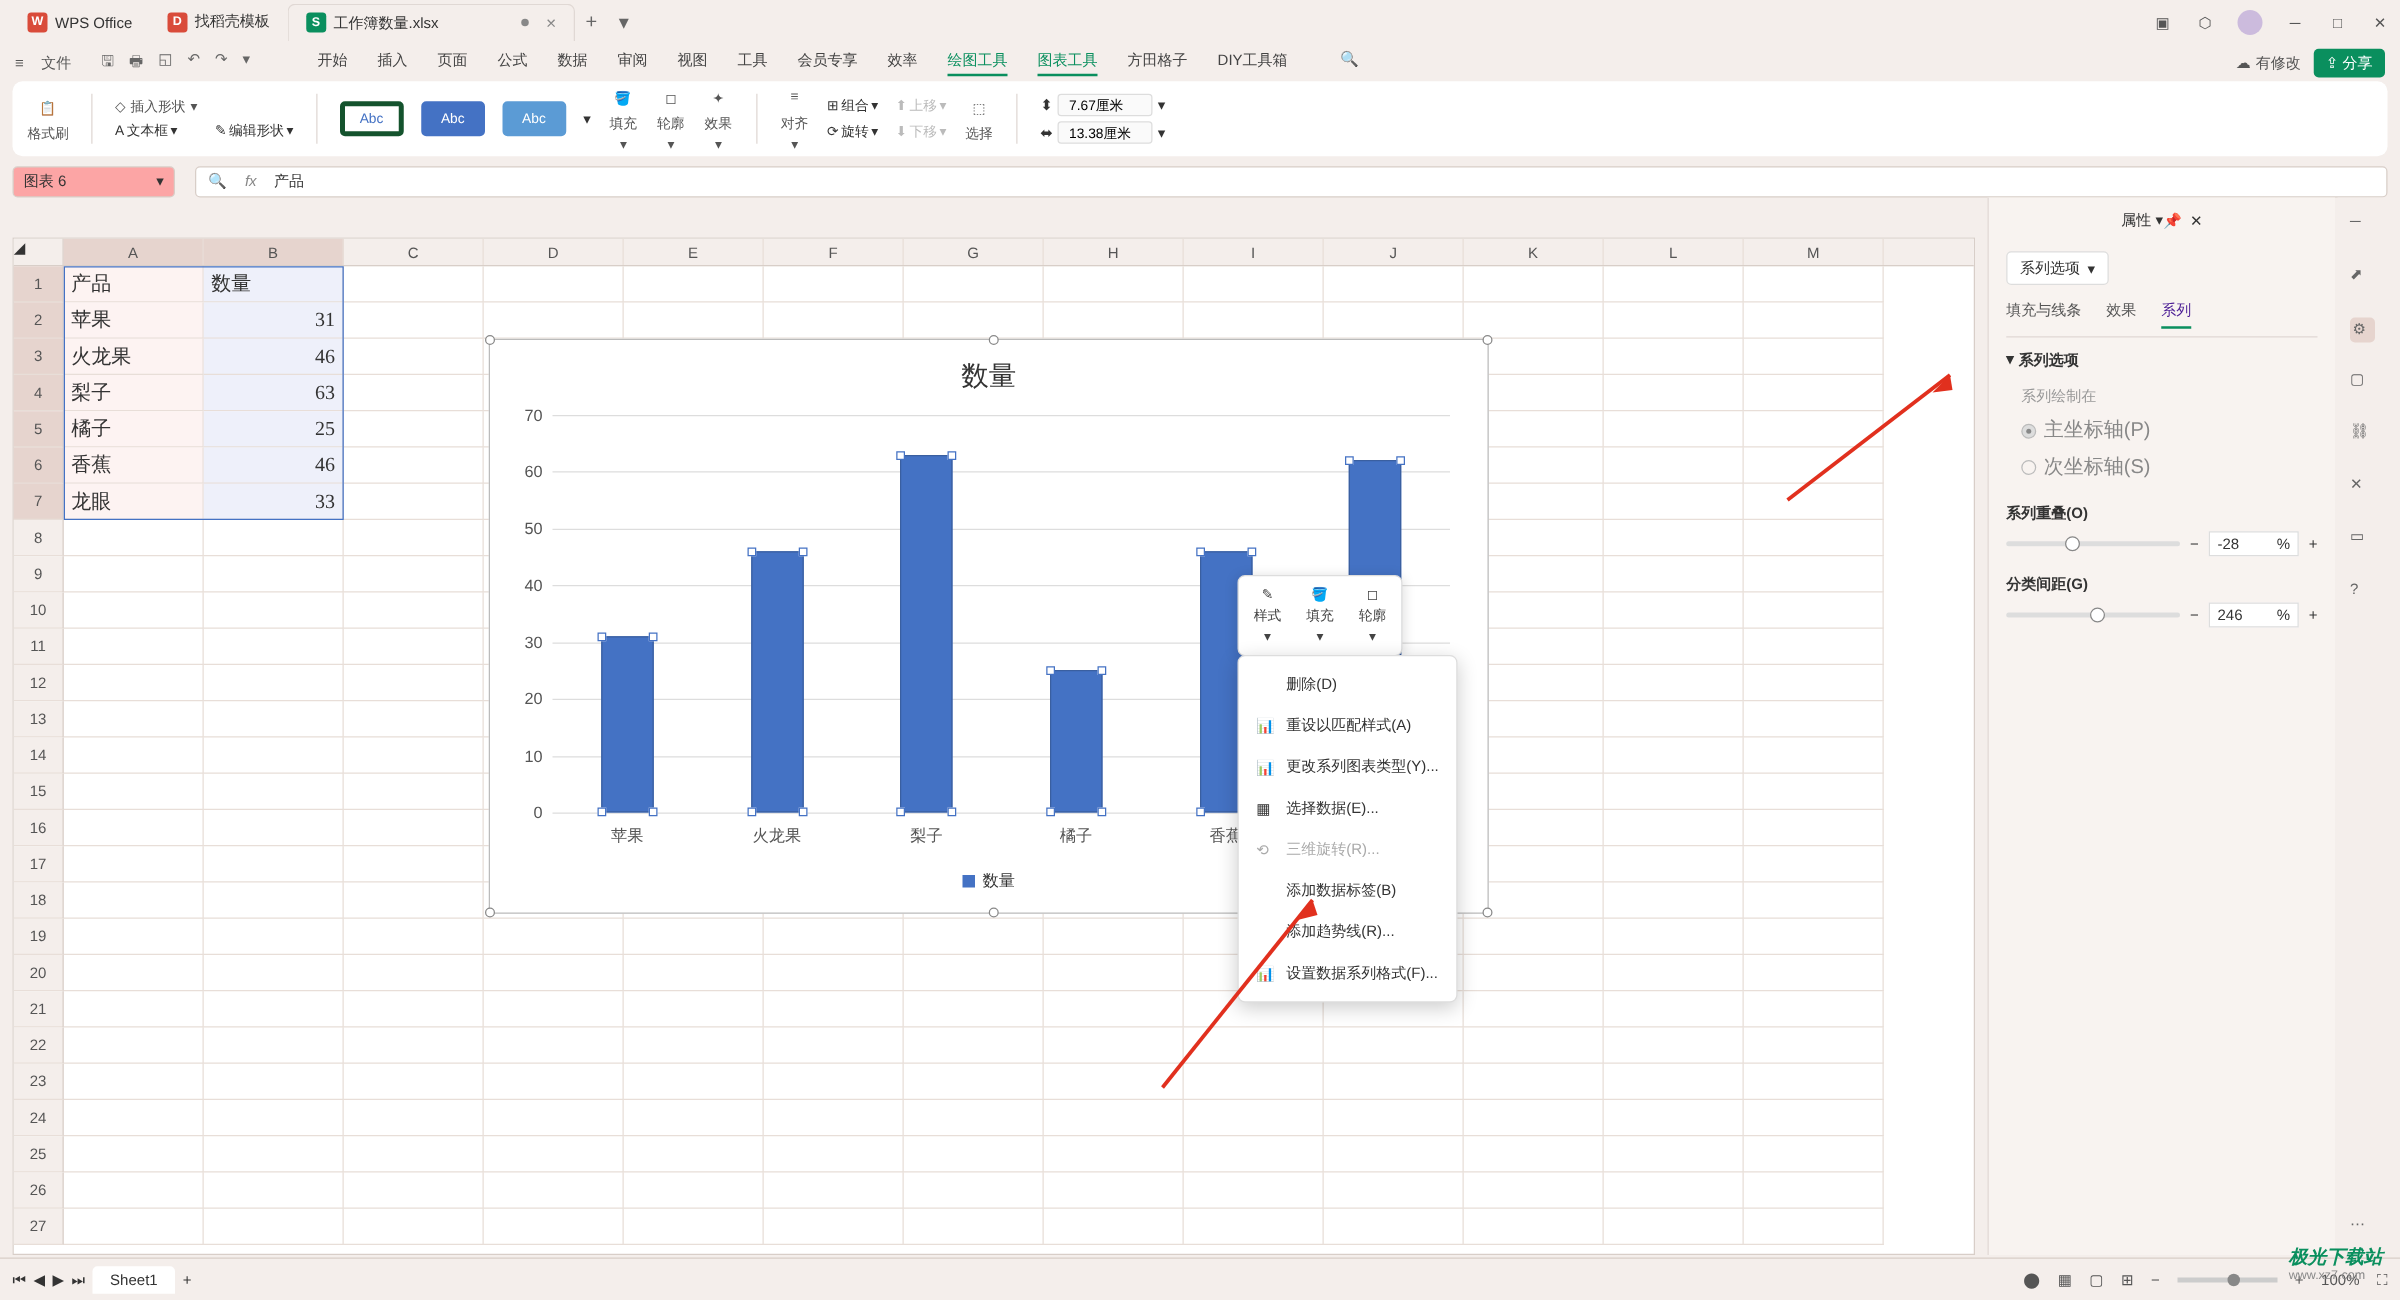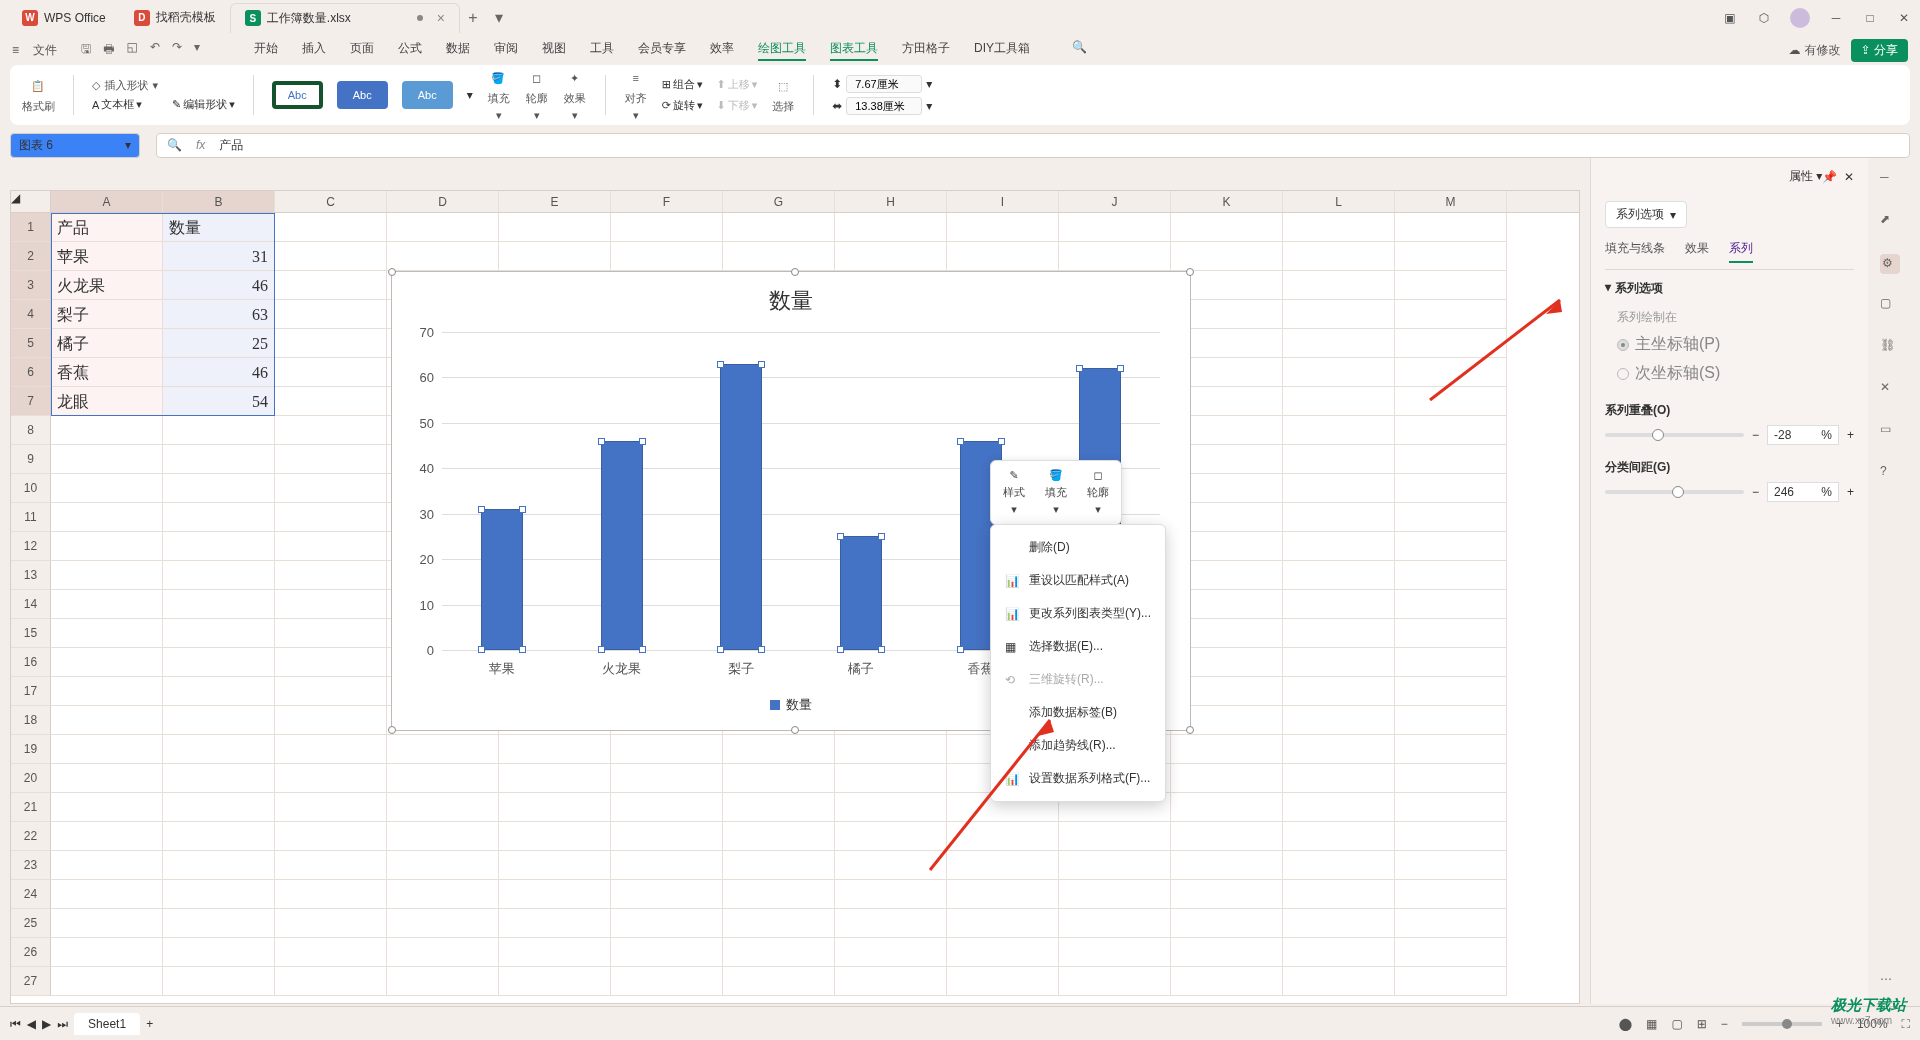--- a/index.html
+++ b/index.html
@@ -34,21 +34,21 @@
 .ribbon-icon { width: 24px; height: 20px; display: flex; align-items: center; justify-content: center; color: #555; }
 .abc-btn { padding: 4px 12px; border-radius: 4px; font-size: 11px; border: 4px solid #14532d; }
 .abc-btn.white { background: #fff; color: #4472c4; }
 .abc-btn.blue1 { background: #4472c4; color: #fff; border-color: #4472c4; }
 .abc-btn.blue2 { background: #5b9bd5; color: #fff; border-color: #5b9bd5; }
 .ribbon-label { font-size: 11px; display: flex; align-items: center; gap: 2px; }
 .size-input { border: 1px solid #ddd; padding: 2px 8px; width: 76px; font-size: 11px; border-radius: 3px; background: #fafafa; }
 
 
 .formula-row { height: 28px; display: flex; align-items: center; margin: 6px 10px 0; gap: 0; }
-.name-box { width: 130px; border: 1px solid #d8cec8; background: #3b82f6; padding: 3px 8px; display: flex; align-items: center; justify-content: space-between; border-radius: 4px; }
+.name-box { width: 130px; border: 1px solid #d8cec8; background: #fca5a5; padding: 3px 8px; display: flex; align-items: center; justify-content: space-between; border-radius: 4px; }
 .fx-area { flex: 1; border: 1px solid #d8cec8; background: #fff; margin-left: 16px; padding: 3px 10px; display: flex; align-items: center; gap: 14px; border-radius: 4px; color: #888; }
 .fx-label { font-style: italic; }
 
 
 .sheet-area { position: absolute; top: 190px; left: 10px; right: 340px; bottom: 36px; background: #fff; border: 1px solid #d8cec8; }
 .col-headers { display: flex; height: 22px; background: #f4eeeb; border-bottom: 1px solid #d8cec8; }
 .corner { width: 40px; border-right: 1px solid #d8cec8; }
 .col-h { width: 112px; text-align: center; border-right: 1px solid #e8ded8; font-size: 12px; color: #555; line-height: 22px; }
 .grid-body { position: relative; }
 .row { display: flex; height: 29px; }
@@ -80,21 +80,21 @@
 .ctx-menu { position: absolute; left: 990px; top: 524px; width: 176px; background: #fff; border: 1px solid #ddd; border-radius: 6px; box-shadow: 0 4px 16px rgba(0,0,0,0.2); padding: 6px 0; }
 .ctx-item { padding: 8px 14px; font-size: 12px; color: #333; display: flex; align-items: center; gap: 10px; }
 .ctx-item.disabled { color: #aaa; }
 .ctx-icon { width: 14px; height: 14px; display: inline-block; }
 
 
 .arrow { position: absolute; pointer-events: none; }
 
 
 .right-panel { position: absolute; top: 158px; right: 52px; width: 278px; bottom: 36px; background: #f8f3f0; border-left: 1px solid #e0d8d4; padding: 10px 14px; }
-.rp-head { display: flex; justify-content: flex-end; align-items: center; padding-bottom: 8px; }
+.rp-head { display: flex; justify-content: center; align-items: center; padding-bottom: 8px; }
 .rp-dropdown { background: #fff; border: 1px solid #ddd; padding: 4px 10px; border-radius: 4px; display: inline-flex; gap: 6px; align-items: center; margin: 8px 0 12px; }
 .rp-tabs { display: flex; gap: 20px; border-bottom: 1px solid #e0d8d4; padding-bottom: 6px; margin-bottom: 10px; }
 .rp-tab { color: #555; }
 .rp-tab.active { color: #4c1d95; border-bottom: 2px solid #0a8f5e; padding-bottom: 4px; }
 .rp-section { margin-bottom: 14px; }
 .rp-section-title { font-weight: bold; font-size: 12px; margin-bottom: 8px; display: flex; gap: 4px; }
 .rp-radio { display: flex; gap: 6px; align-items: center; padding: 4px 12px; color: #888; font-size: 16px; }
 .rp-slider-row { display: flex; align-items: center; gap: 8px; margin: 6px 0 14px; }
 .rp-slider { flex: 1; height: 4px; background: #ddd; position: relative; border-radius: 2px; }
 .rp-slider-thumb { position: absolute; top: -4px; width: 12px; height: 12px; background: #fff; border: 1px solid #888; border-radius: 50%; }
@@ -353,21 +353,21 @@
         <div class="cell"></div>
         <div class="cell"></div>
         <div class="cell"></div>
         <div class="cell"></div>
         <div class="cell"></div>
         <div class="cell"></div>
       </div>
       <div class="row">
         <div class="row-h sel">7</div>
         <div class="cell colA selband">龙眼</div>
-        <div class="cell colB selband num">54</div>
+        <div class="cell colB selband num">33</div>
         <div class="cell"></div>
         <div class="cell"></div>
         <div class="cell"></div>
         <div class="cell"></div>
         <div class="cell"></div>
         <div class="cell"></div>
         <div class="cell"></div>
         <div class="cell"></div>
         <div class="cell"></div>
         <div class="cell"></div>

